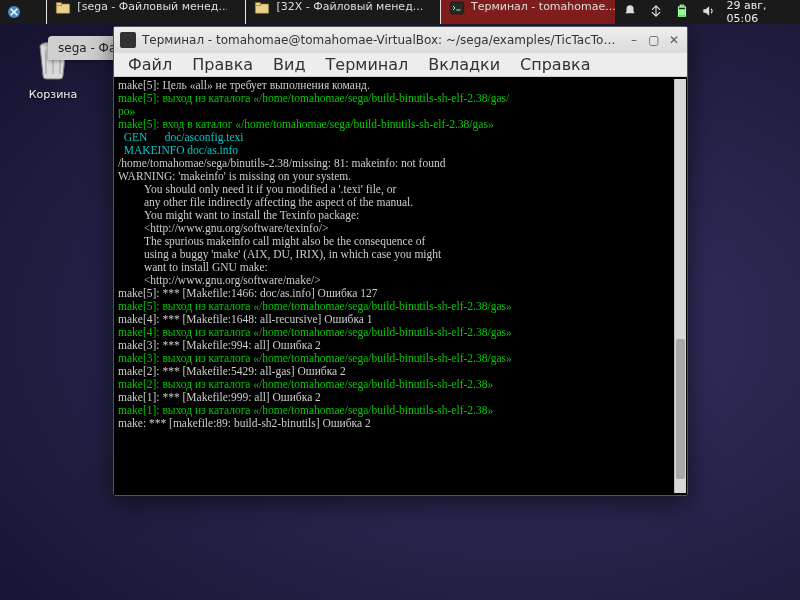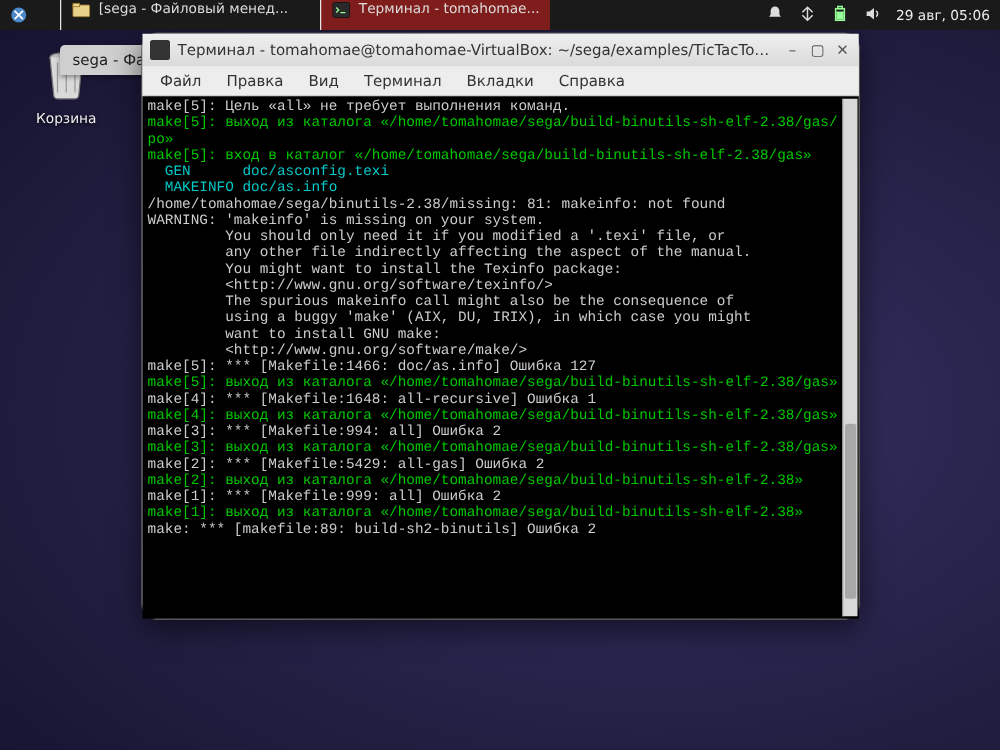--- a/index.html
+++ b/index.html
@@ -39,39 +39,39 @@
   .fm-tab{
     position:absolute; top:36px; left:48px; height:24px;
     background:#cfcfcf; color:#222; font-size:12px;
     padding:0 10px; display:flex; align-items:center;
     border-radius:4px 4px 0 0; box-shadow:0 1px 4px rgba(0,0,0,.4);
     z-index:2;
   }
   
   .termwin{
     position:absolute; top:26px; left:113px; width:575px; height:470px;
-    background:#e8e8e8; border:1px solid #555; border-radius:13px;
+    background:#e8e8e8; border:1px solid #555; border-radius:3px;
     box-shadow:0 6px 24px rgba(0,0,0,.55); z-index:3;
     display:flex; flex-direction:column; color:#222;
   }
   .titlebar{
     height:26px; background:linear-gradient(#efefef,#dadada);
     display:flex; align-items:center; font-size:12px; padding:0 6px; gap:6px;
   }
   .titlebar .ticon{width:16px;height:16px;background:#333;border-radius:2px;}
   .titlebar .ttitle{flex:1; white-space:nowrap; overflow:hidden; text-overflow:ellipsis; color:#333;}
   .winbtn{width:14px;height:14px;display:flex;align-items:center;justify-content:center;color:#555;cursor:pointer;font-size:12px;}
   .menubar{
     height:24px; background:#ededed; display:flex; align-items:center;
-    padding:0 6px; gap:4px; font-size:12px; color:#333; border-bottom:1px solid #cfcfcf;
+    padding:0 6px; gap:4px; font-size:16px; color:#333; border-bottom:1px solid #cfcfcf;
   }
   .menubar span{padding:2px 8px;cursor:pointer;}
   .term-body{
     flex:1; background:#000; color:#ccc;
-    font-family:Liberation Mono, monospace;
+    font-family:Liberation Serif, serif;
     font-size:11.5px; line-height:13px; padding:2px 4px;
     white-space:pre-wrap; overflow:hidden;
   }
   .tg{color:#00c800;} 
   .tc{color:#00c8c8;} 
   .scrollbar{position:absolute;right:1px;top:52px;bottom:2px;width:12px;background:#d8d8d8;border-left:1px solid #bbb;}
   .scrollbar .thumb{position:absolute;left:1px;right:1px;top:260px;height:140px;background:#a8a8a8;border-radius:2px;}
   
   .file-ico{fill:#e8d18a;stroke:#9c7a2e;stroke-width:1;}
   .term-ico{fill:#2a2a2a;stroke:#111;}
@@ -85,20 +85,27 @@
         <circle cx="12" cy="12" r="9" fill="#4a88c7"></circle>
         <path d="M7 7l10 10M7 17l10-10" stroke="#fff" stroke-width="2"></path>
       </svg>
   </div>
   <div class="tb-item">
     <svg class="ico" viewBox="0 0 24 24">
         <rect class="file-ico" x="2" y="6" width="20" height="14" rx="1"></rect>
         <rect x="2" y="4" width="8" height="4" class="file-ico"></rect>
       </svg>
     <span>[sega - Файловый менед...</span>
+  </div>
+  <div class="tb-item">
+    <svg class="ico" viewBox="0 0 24 24">
+        <rect class="file-ico" x="2" y="6" width="20" height="14" rx="1"></rect>
+        <rect x="2" y="4" width="8" height="4" class="file-ico"></rect>
+      </svg>
+    <span>[32X - Файловый менед...</span>
   </div>
   <div class="tb-item active">
     <svg class="ico" viewBox="0 0 24 24">
         <rect class="term-ico" x="2" y="3" width="20" height="18" rx="2"></rect>
         <path d="M6 9l3 3-3 3M11 15h6" stroke="#9f9" stroke-width="1.5" fill="none"></path>
       </svg>
     <span>Терминал - tomahomae...</span>
   </div>
   <div class="tb-spacer"></div>
   <div class="tray">

